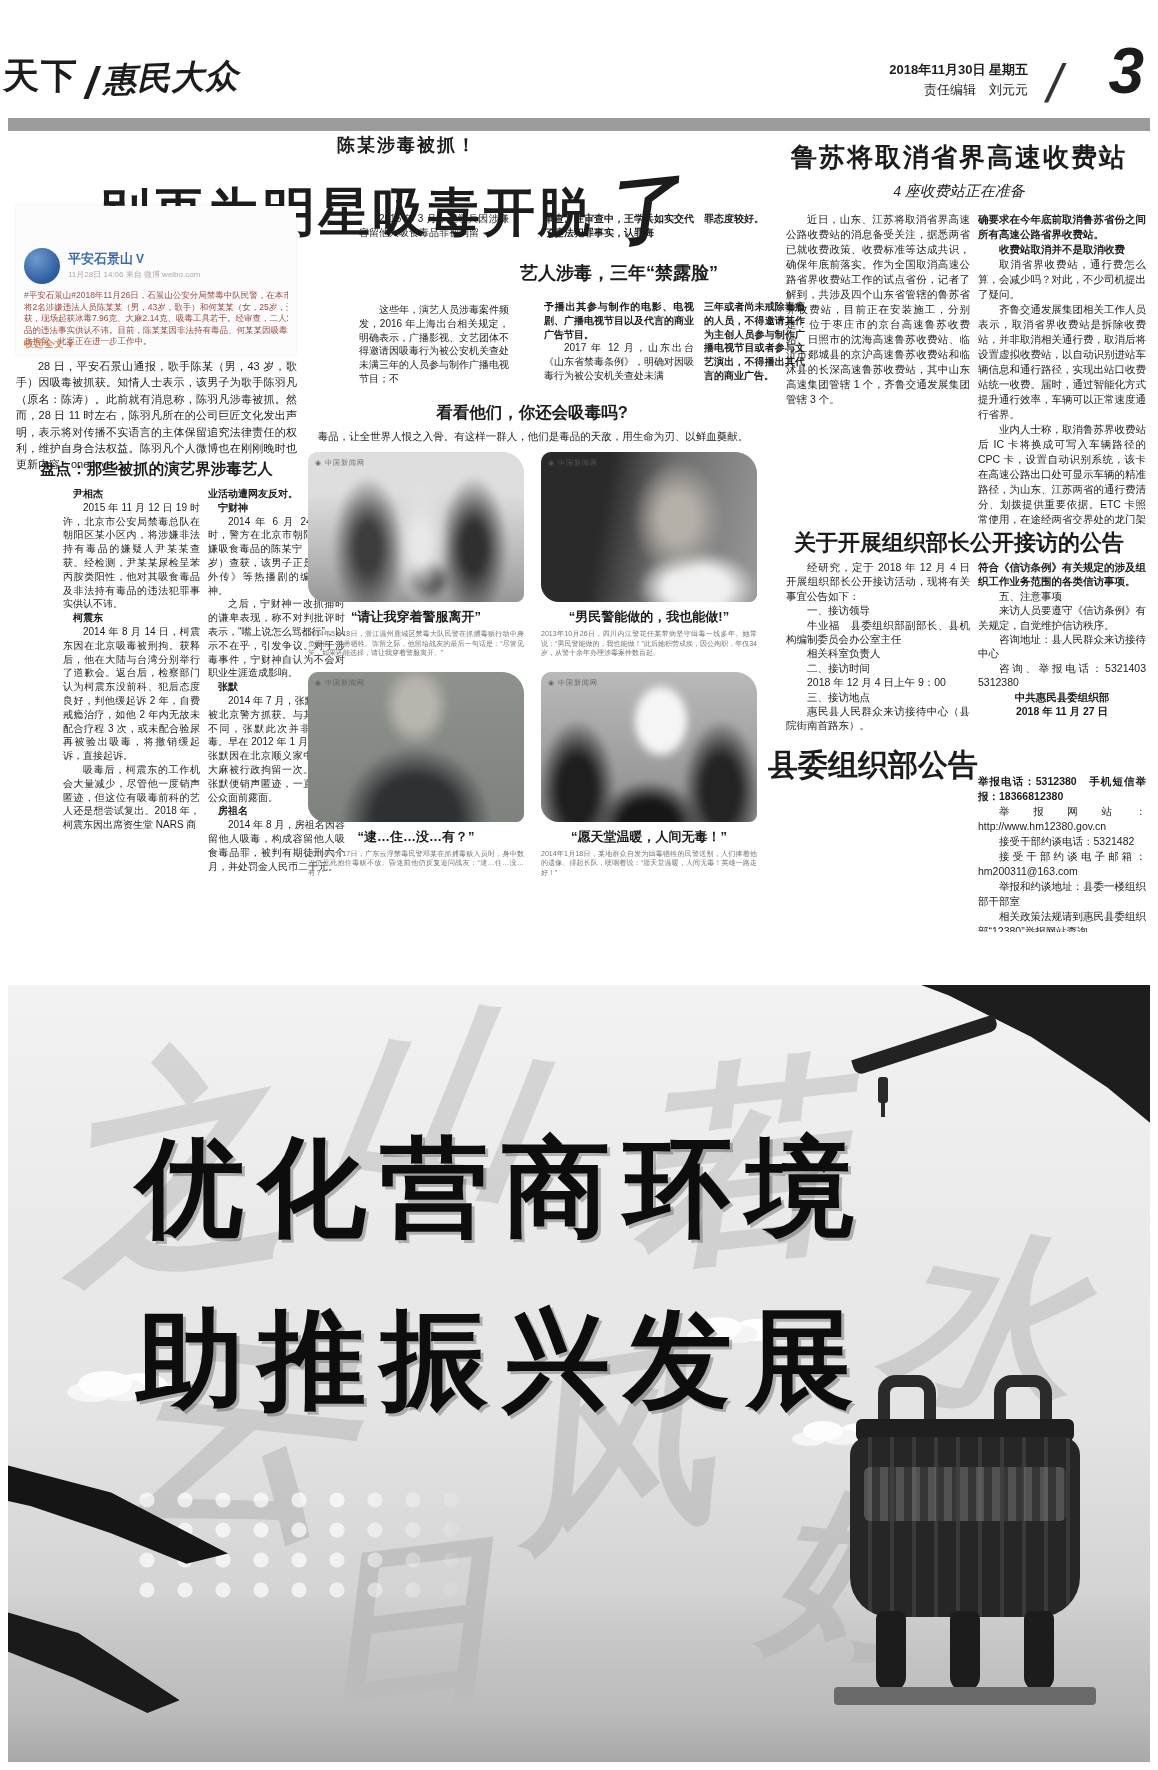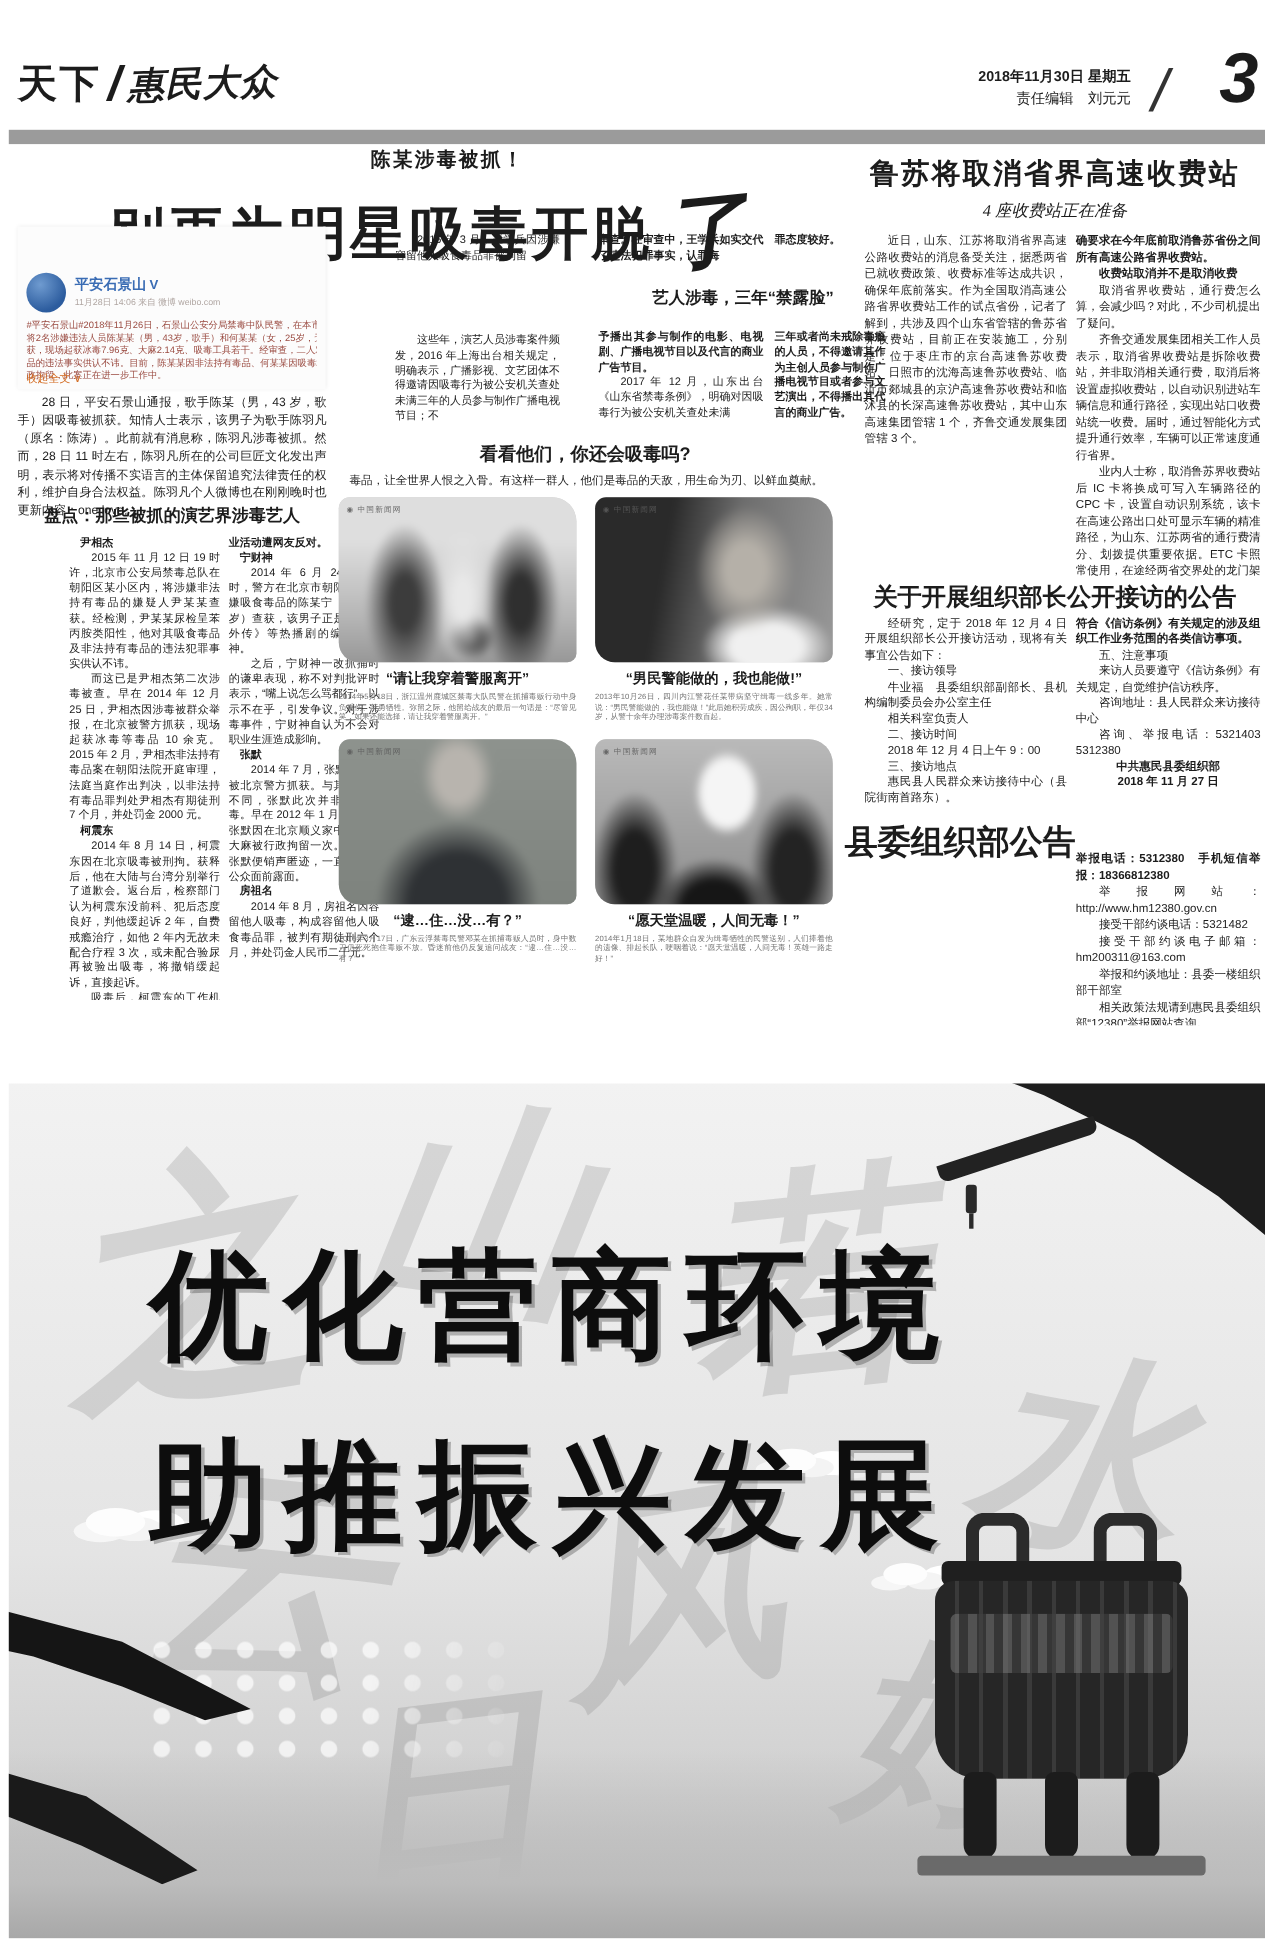--- a/index.html
+++ b/index.html
@@ -1,21 +1,21 @@
 <!DOCTYPE html>
 <html><head>
 <meta charset="utf-8">
 <style>
   html,body{margin:0;padding:0;background:#d8d8d8;}
   .page{position:relative;width:1158px;height:1770px;background:#ffffff;margin:0 auto;
         font-family:"Liberation Sans","DejaVu Sans",sans-serif;color:#1c1c1c;overflow:hidden;}
   .abs{position:absolute;}
 
   
-  .masthead{left:16px;top:52px;display:flex;align-items:center;gap:6px;}
+  .masthead{left:3px;top:52px;display:flex;align-items:flex-end;gap:6px;}
   .mh-left{font-family:"Liberation Serif","DejaVu Serif",serif;font-weight:bold;font-size:36px;letter-spacing:2px;}
   .mh-slash{font-size:44px;font-weight:bold;font-style:italic;line-height:36px;}
   .mh-right{font-family:"Liberation Serif","DejaVu Serif",serif;font-style:italic;font-weight:bold;
             font-size:33px;transform:rotate(-2deg);letter-spacing:1px;}
   .dateblock{right:130px;top:60px;text-align:right;font-size:13px;line-height:20px;}
   .date-line{font-weight:bold;}
   .page-slash{right:96px;top:52px;font-size:54px;font-style:italic;color:#333;}
   .page-num{right:16px;top:34px;font-size:64px;font-style:italic;font-weight:bold;letter-spacing:-2px;}
   .topbar{left:8px;right:8px;top:118px;height:13px;background:#9b9b9b;}
 
@@ -48,21 +48,21 @@
   .rbodytext{font-size:10.5px;line-height:15px;}
 
   .intro{left:16px;top:358px;width:281px;font-size:11px;line-height:16.4px;}
   .sec1-title{left:16px;top:459px;width:281px;text-align:center;font-weight:bold;font-size:15.5px;}
   .colA{left:16px;top:487px;width:137px;height:422px;overflow:hidden;}
   .colB{left:161px;top:487px;width:137px;height:422px;overflow:hidden;}
 
   .c3a{left:312px;top:212px;width:150px;}
   .c4a{left:497px;top:212px;width:150px;}
   .c5a{left:657px;top:212px;width:100px;}
-  .sec2-title{left:480px;top:261px;width:278px;text-align:right;font-weight:bold;font-size:15px;}
+  .sec2-title{left:480px;top:261px;width:278px;text-align:center;font-weight:bold;font-size:18px;}
   .c3b{left:312px;top:303px;width:150px;}
   .c4b{left:497px;top:300px;width:150px;}
   .c5b{left:657px;top:300px;width:101px;}
 
   .sec3-title{left:308px;top:402px;width:448px;text-align:center;font-weight:bold;font-size:16.5px;}
   .sec3-lead{left:310px;top:430px;width:446px;font-size:10.5px;text-align:center;}
 
   
   .photogrid{left:308px;top:452px;width:449px;display:grid;grid-template-columns:216px 216px;
              column-gap:17px;row-gap:14px;}
@@ -188,21 +188,20 @@
   </div>
 
   <div class="abs intro">
     <p class="para">28 日，平安石景山通报，歌手陈某（男，43 岁，歌手）因吸毒被抓获。知情人士表示，该男子为歌手陈羽凡（原名：陈涛）。此前就有消息称，陈羽凡涉毒被抓。然而，28 日 11 时左右，陈羽凡所在的公司巨匠文化发出声明，表示将对传播不实语言的主体保留追究法律责任的权利，维护自身合法权益。陈羽凡个人微博也在刚刚晚时也更新内容：one love。</p>
   </div>
 
   <div class="abs sec1-title">盘点：那些被抓的演艺界涉毒艺人</div>
   <div class="abs colA bodytext">
       <p class="para bn">尹相杰</p>
       <p class="para">2015 年 11 月 12 日 19 时许，北京市公安局禁毒总队在朝阳区某小区内，将涉嫌非法持有毒品的嫌疑人尹某某查获。经检测，尹某某尿检呈苯丙胺类阳性，他对其吸食毒品及非法持有毒品的违法犯罪事实供认不讳。</p>
-      <p class="para">而这已是尹相杰第二次涉毒被查。早在 2014 年 12 月 25 日，尹相杰因涉毒被群众举报，在北京被警方抓获，现场起获冰毒等毒品 10 余克。2015 年 2 月，尹相杰非法持有毒品案在朝阳法院开庭审理，法庭当庭作出判决，以非法持有毒品罪判处尹相杰有期徒刑 7 个月，并处罚金 2000 元。</p>
       <p class="para bn">柯震东</p>
       <p class="para">2014 年 8 月 14 日，柯震东因在北京吸毒被刑拘。获释后，他在大陆与台湾分别举行了道歉会。返台后，检察部门认为柯震东没前科、犯后态度良好，判他缓起诉 2 年，自费戒瘾治疗，如他 2 年内无故未配合疗程 3 次，或未配合验尿再被验出吸毒，将撤销缓起诉，直接起诉。</p>
       <p class="para">吸毒后，柯震东的工作机会大量减少，尽管他一度销声匿迹，但这位有吸毒前科的艺人还是想尝试复出。2018 年，柯震东因出席资生堂 NARS 商</p>
     </div>
   <div class="abs colB bodytext">
       <p class="para ni">业活动遭网友反对。</p>
       <p class="para bn">宁财神</p>
       <p class="para">2014 年 6 月 24 日 18 时，警方在北京市朝阳区将涉嫌吸食毒品的陈某宁（男，39 岁）查获，该男子正是《武林外传》等热播剧的编剧宁财神。</p>
       <p class="para">之后，宁财神一改抓捕时的谦卑表现，称不对判批评时表示，“嘴上说怎么骂都行”，以示不在乎，引发争议。对于涉毒事件，宁财神自认为不会对职业生涯造成影响。</p>
       <p class="para bn">张默</p>

